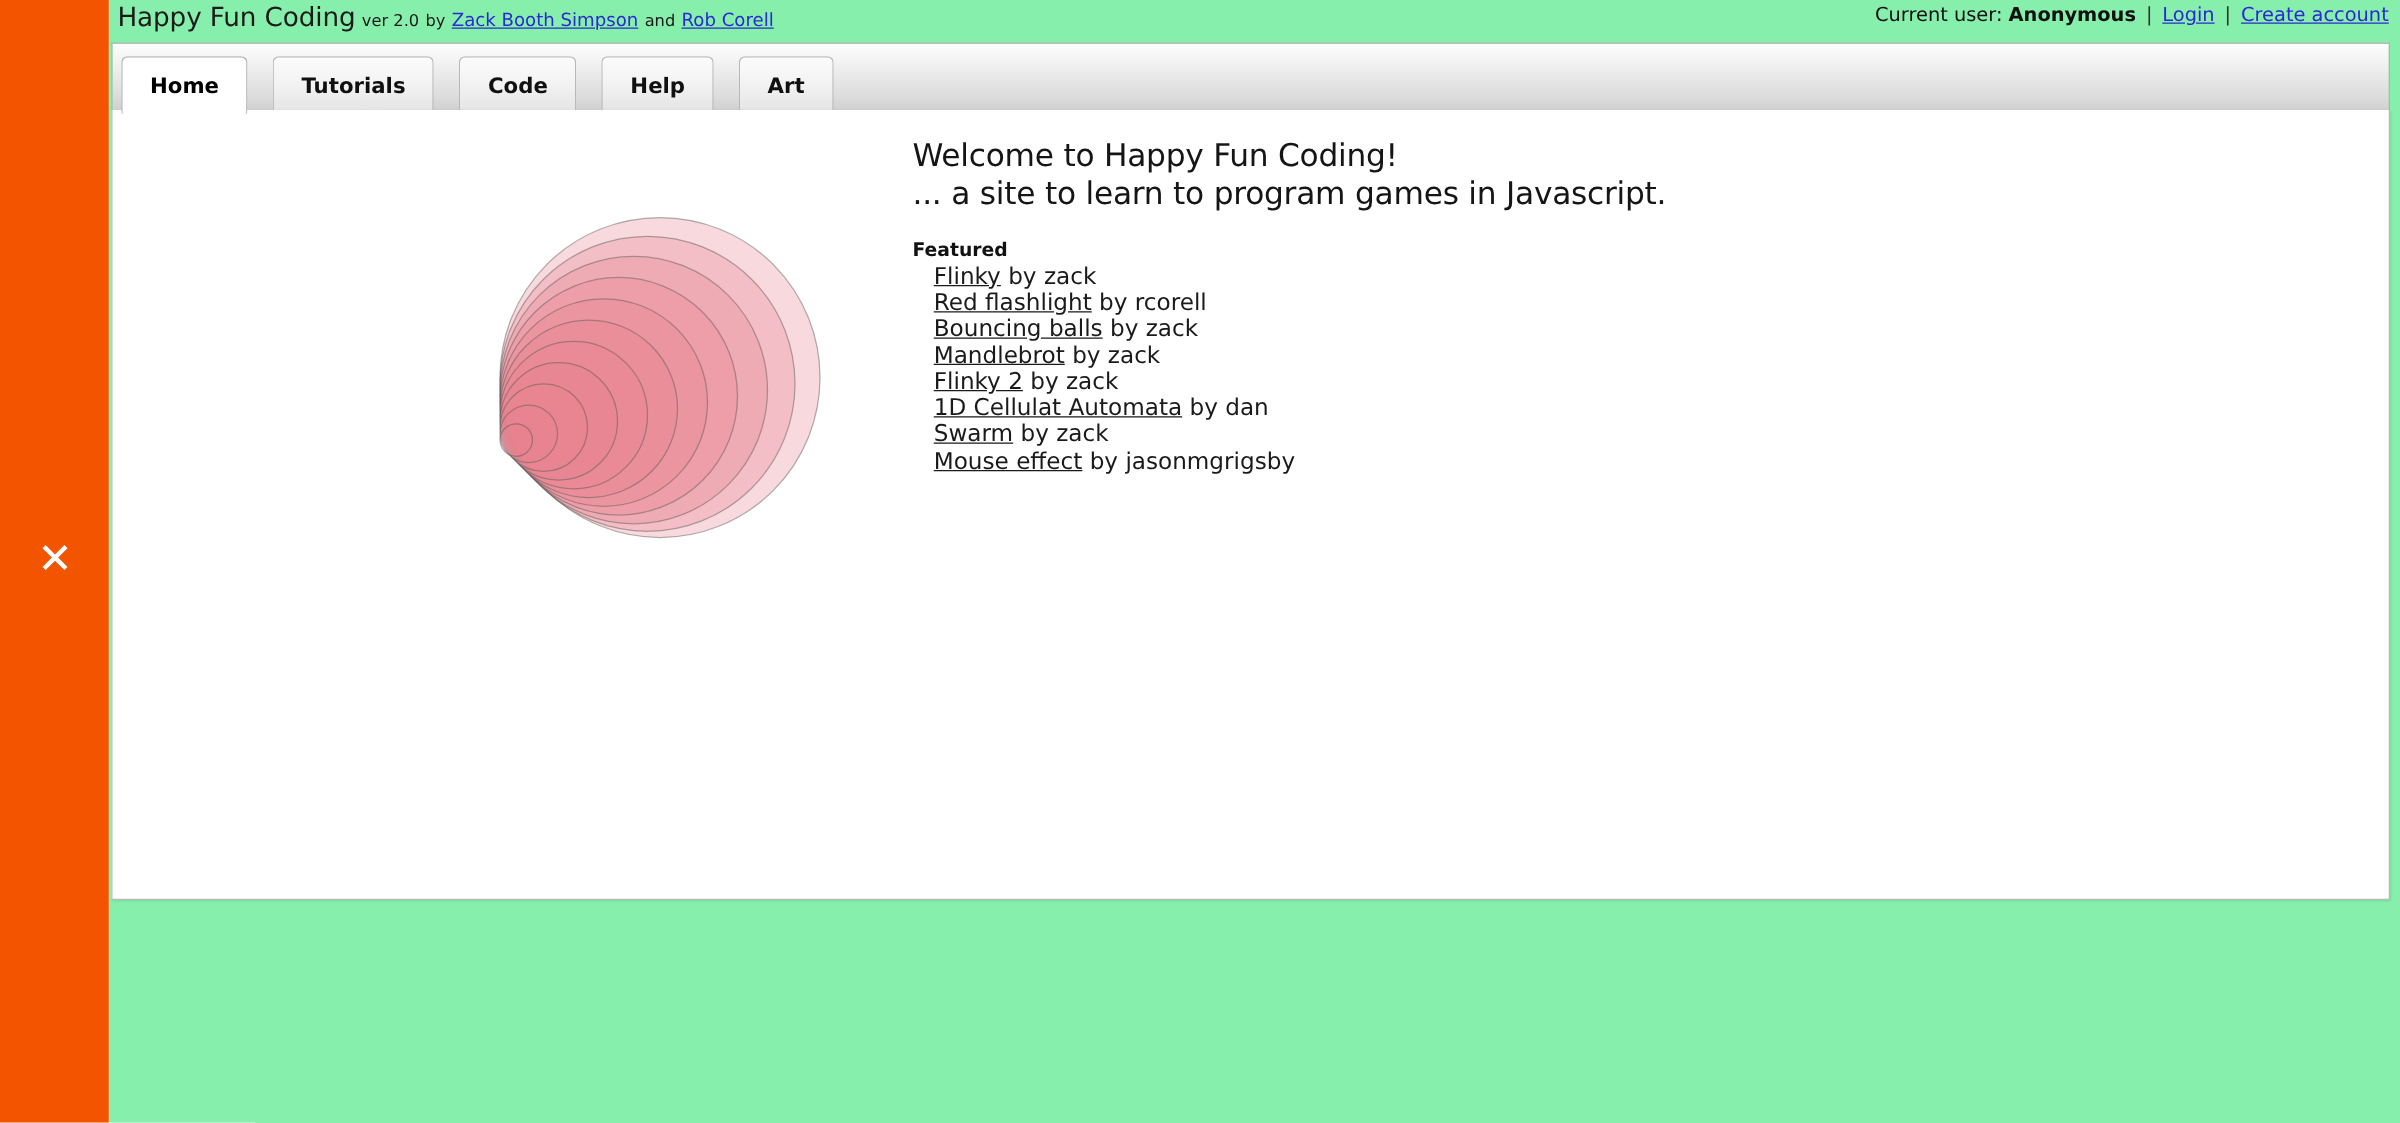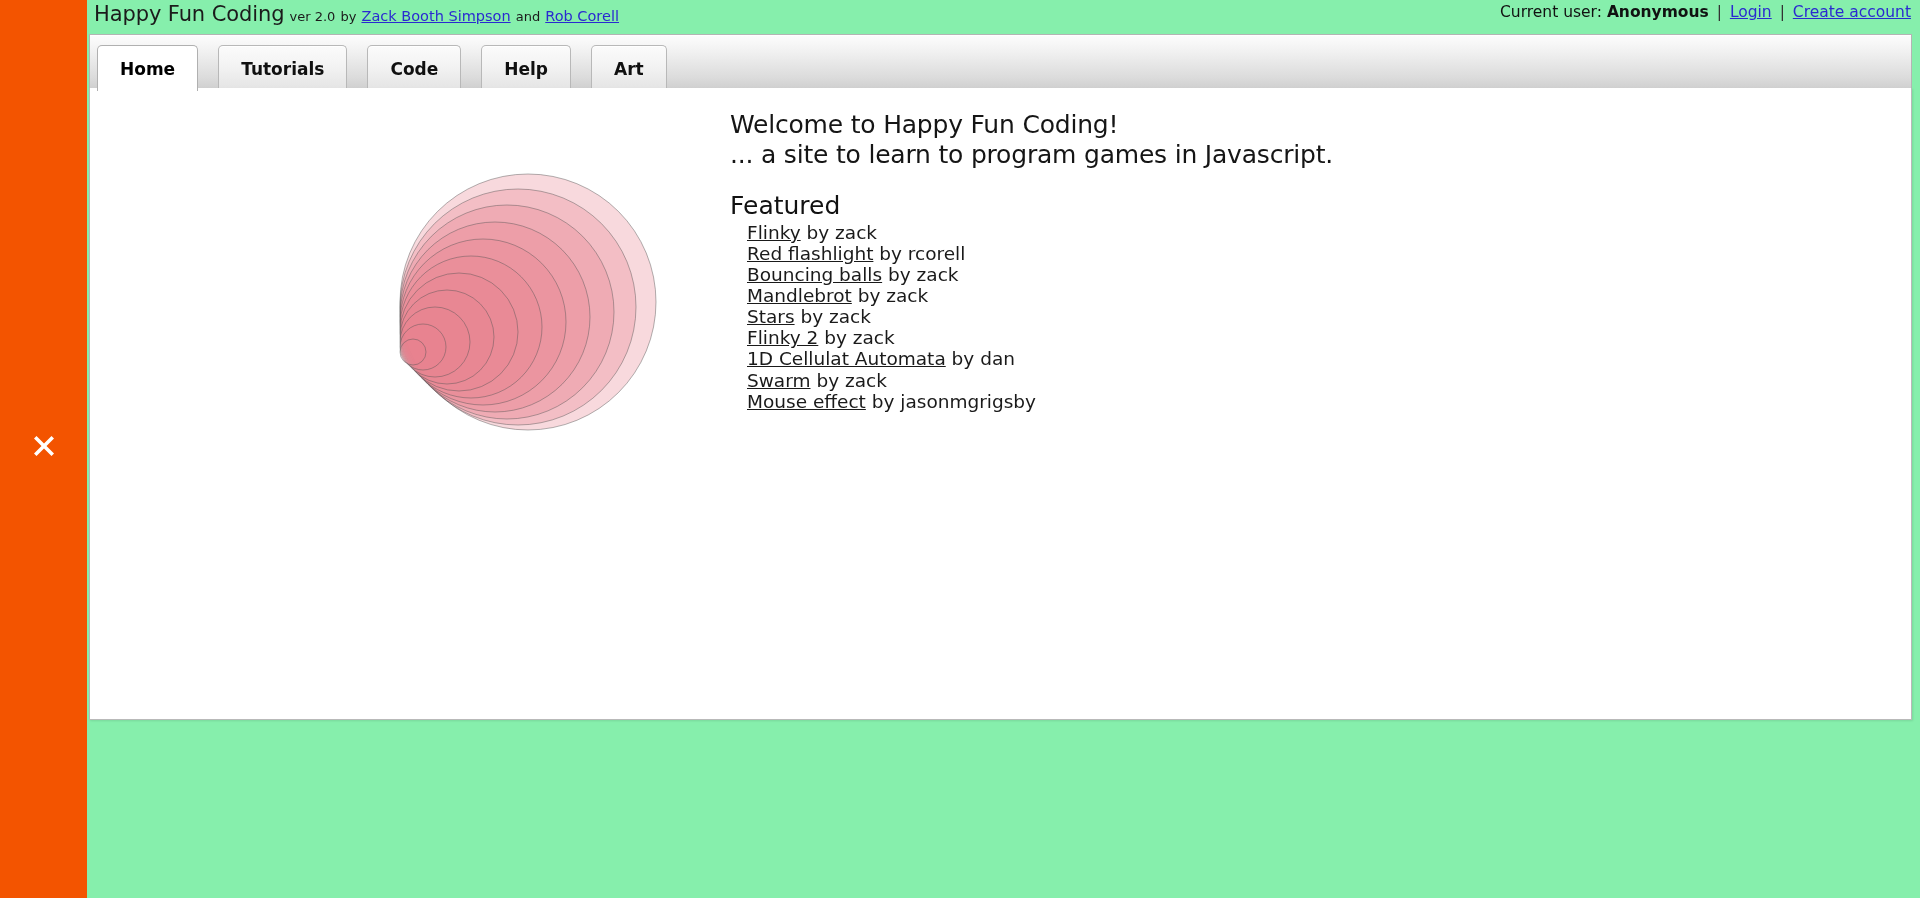--- a/index.html
+++ b/index.html
@@ -191,22 +191,22 @@
     margin: 0 0 30px 0;
     padding-left: 50px;
     list-style: disc;
   }
   #feature-list li {
     font-size: 19.5px;
     color: #1a1a1a;
     line-height: 1.47;
   }
   #featured-heading {
-    font-size: 25px;
-    font-weight: normal;
+    font-size: 15px;
+    font-weight: bold;
     color: #111;
     margin: 0 0 2px 0;
   }
   #featured-list {
     margin: 0;
     padding-left: 17px;
     list-style: none;
   }
   #featured-list li {
     font-size: 18.5px;
@@ -302,24 +302,20 @@
         </li>
         <li>
           <a href="#">Bouncing balls</a>
           <span class="by-text">by zack</span>
         </li>
         <li>
           <a href="#">Mandlebrot</a>
           <span class="by-text">by zack</span>
         </li>
         <li>
-          <a href="#">Stars</a>
-          <span class="by-text">by zack</span>
-        </li>
-        <li>
           <a href="#">Flinky 2</a>
           <span class="by-text">by zack</span>
         </li>
         <li>
           <a href="#">1D Cellulat Automata</a>
           <span class="by-text">by dan</span>
         </li>
         <li>
           <a href="#">Swarm</a>
           <span class="by-text">by zack</span>

